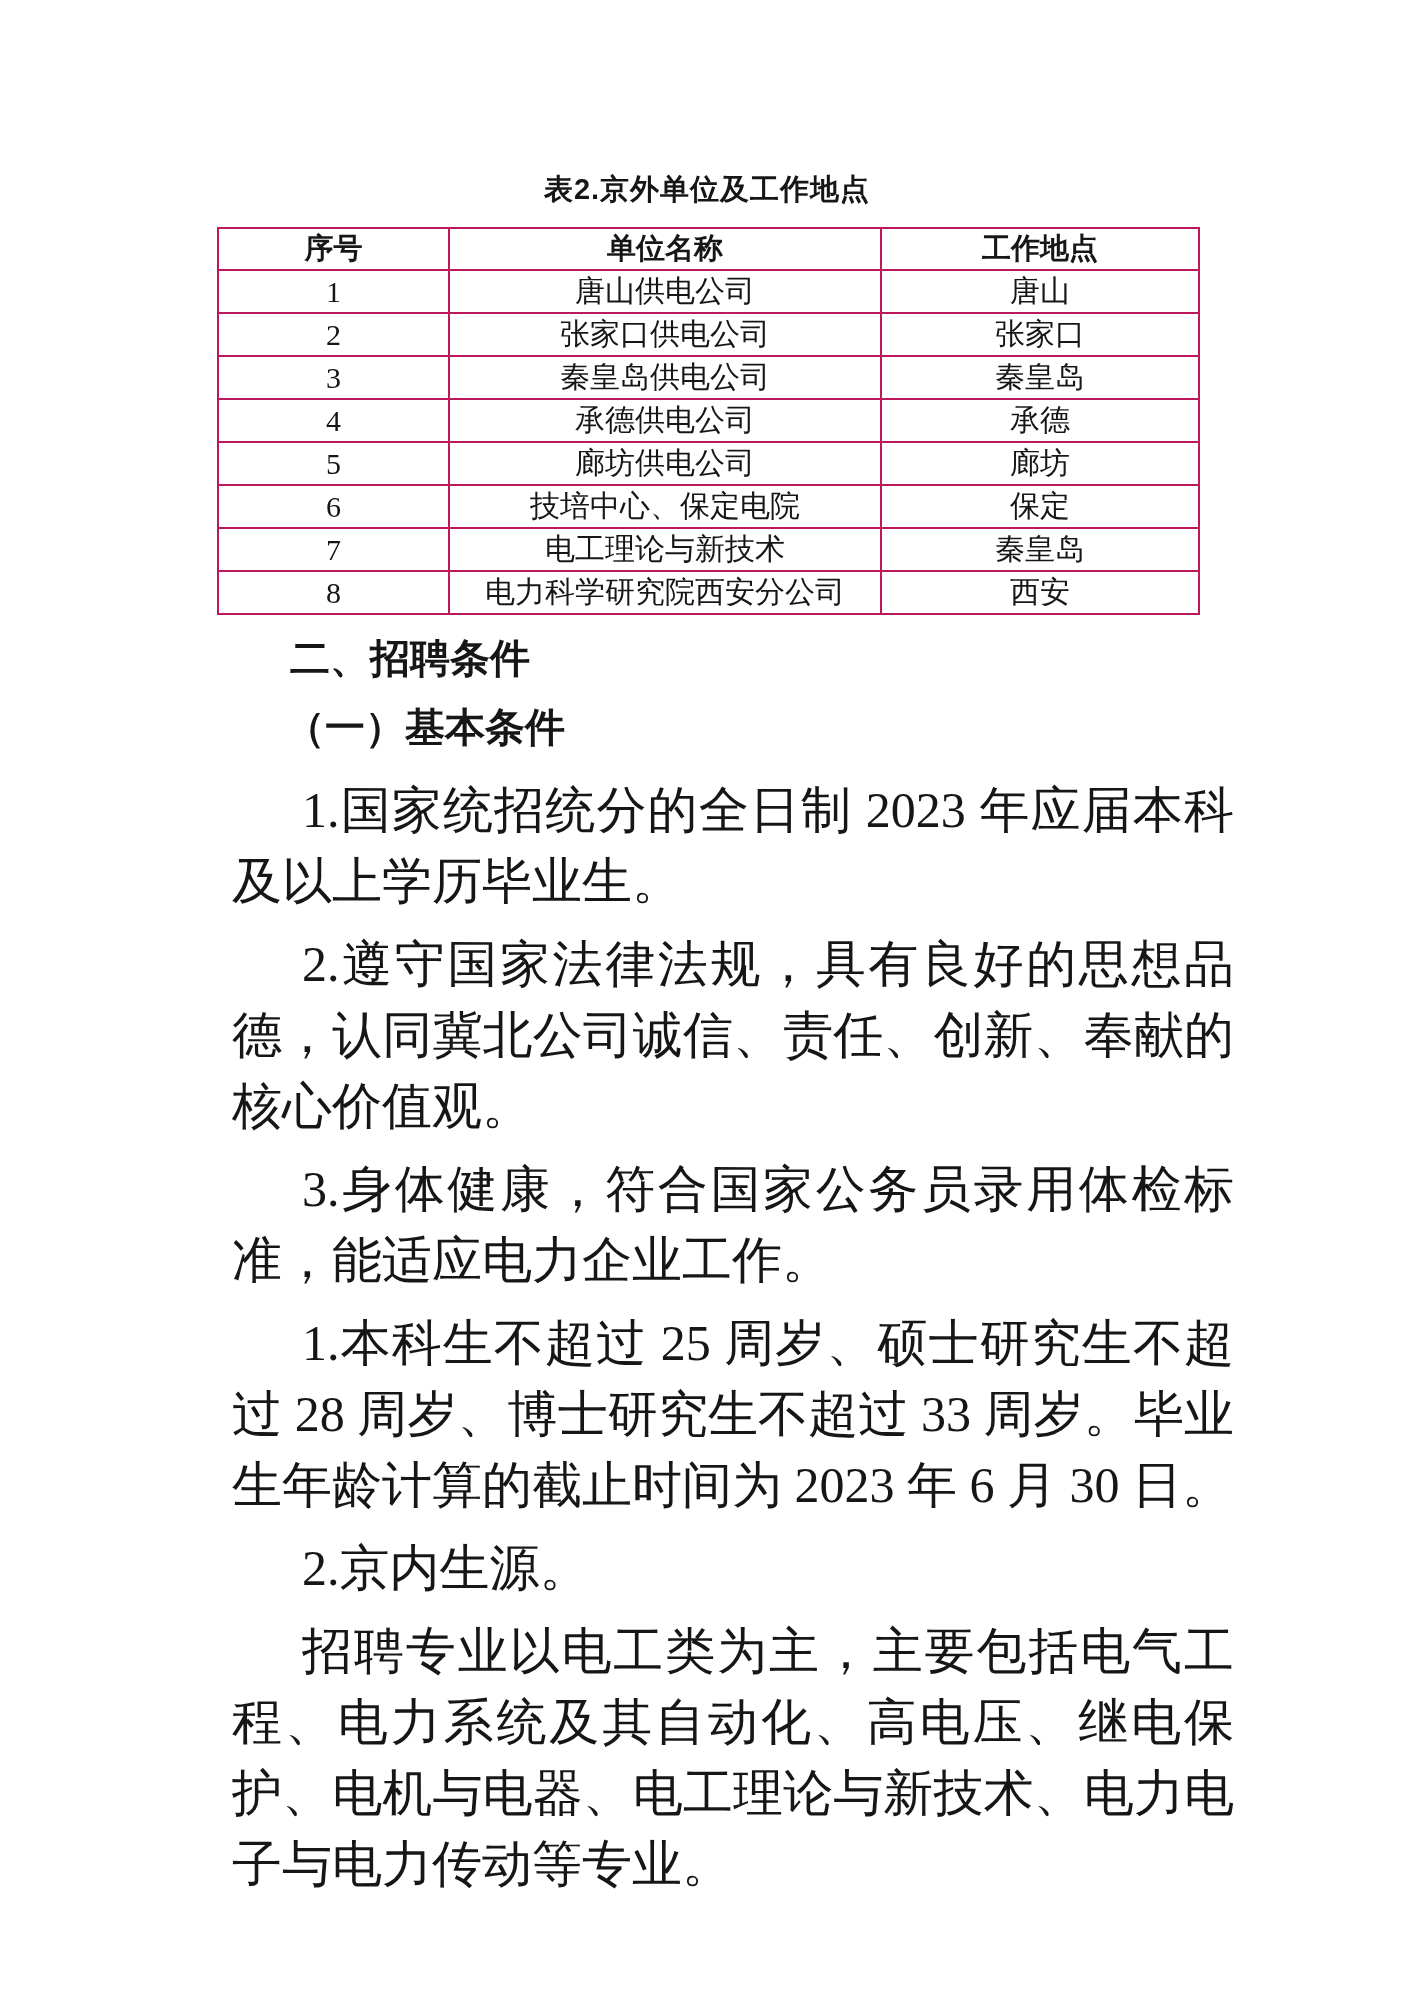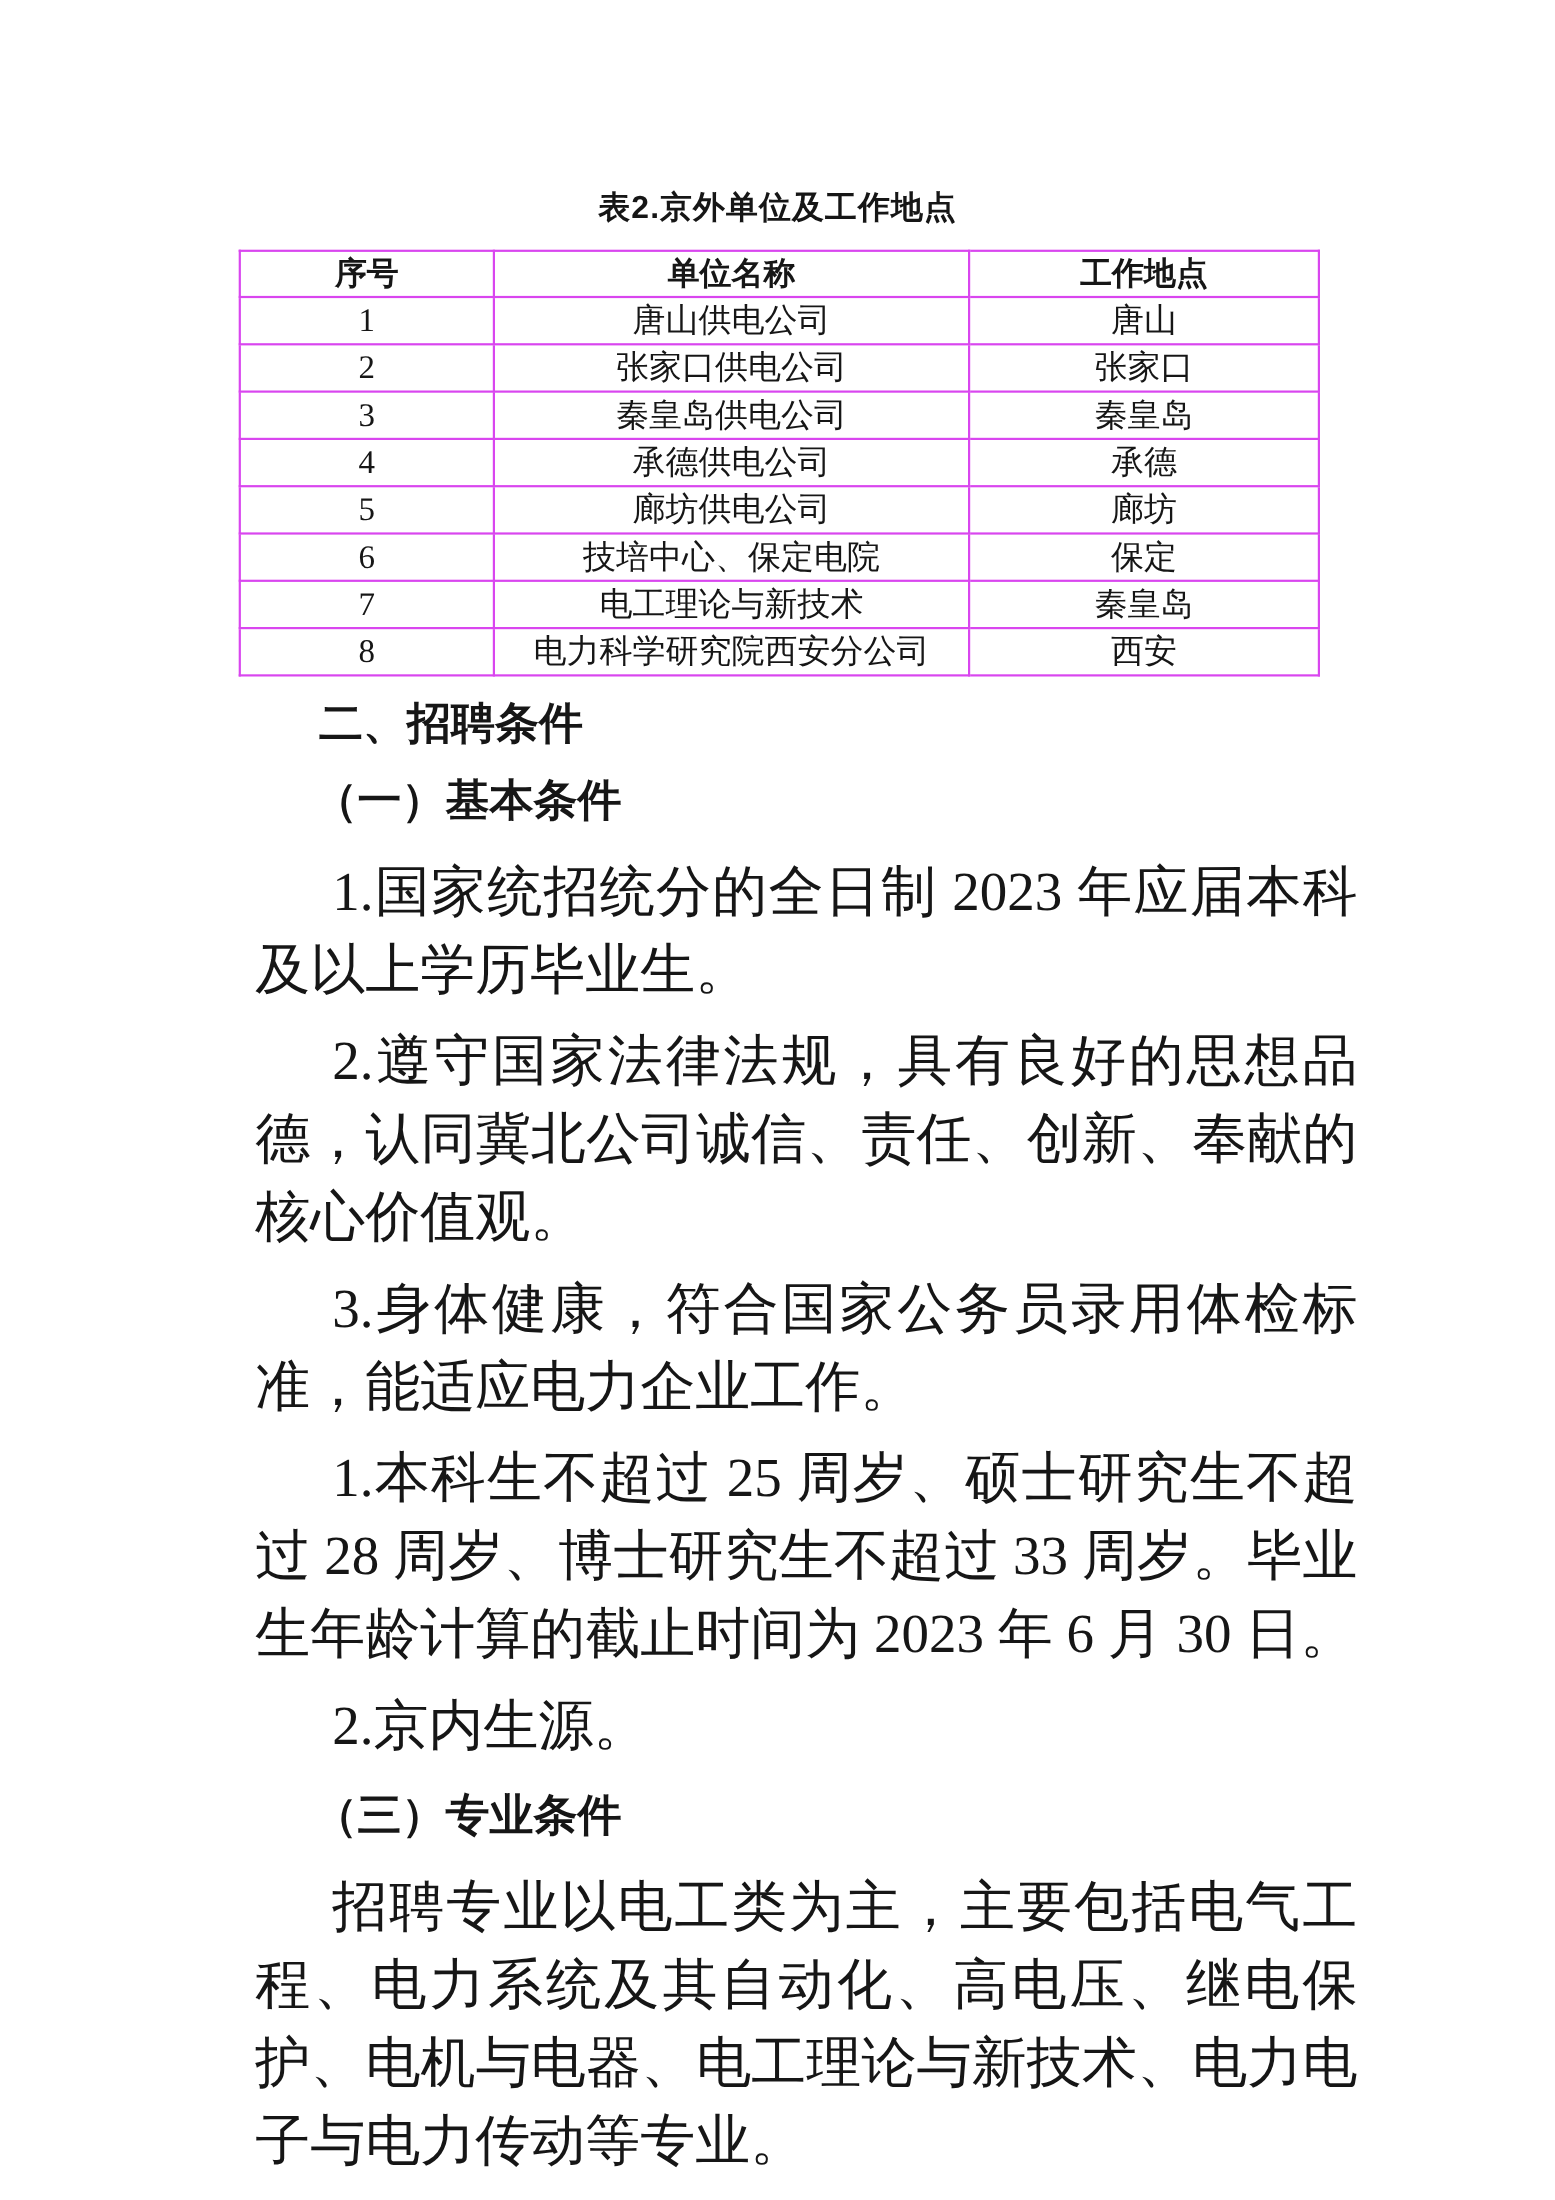--- a/index.html
+++ b/index.html
@@ -26,21 +26,21 @@
   table.units {
     border-collapse: collapse;
     table-layout: fixed;
     margin: 21px 0 0 217px;
     width: 981px;
   }
   table.units col.c1 { width: 231px; }
   table.units col.c2 { width: 432px; }
   table.units col.c3 { width: 318px; }
   table.units th, table.units td {
-    border: 2px solid #d946ef;
+    border: 2px solid #be185d;
     padding: 0;
     text-align: center;
     vertical-align: middle;
     overflow: hidden;
     white-space: nowrap;
   }
   table.units thead tr { height: 40px; }
   table.units tbody tr { height: 40px; }
   table.units th {
     font-family: "Liberation Sans", "DejaVu Sans", sans-serif;
@@ -146,17 +146,16 @@
   </table>
 
   <div class="content">
     <div class="h1">二、招聘条件</div>
     <div class="h2">（一）基本条件</div>
     <p class="para">1.国家统招统分的全日制 2023 年应届本科及以上学历毕业生。</p>
     <p class="para">2.遵守国家法律法规，具有良好的思想品德，认同冀北公司诚信、责任、创新、奉献的核心价值观。</p>
     <p class="para">3.身体健康，符合国家公务员录用体检标准，能适应电力企业工作。</p>
     <p class="para">1.本科生不超过 25 周岁、硕士研究生不超过 28 周岁、博士研究生不超过 33 周岁。毕业生年龄计算的截止时间为 2023 年 6 月 30 日。</p>
     <p class="para">2.京内生源。</p>
-    <div class="h2">（三）专业条件</div>
     <p class="para">招聘专业以电工类为主，主要包括电气工程、电力系统及其自动化、高电压、继电保护、电机与电器、电工理论与新技术、电力电子与电力传动等专业。</p>
   </div>
 
 </div>
 
 </body></html>

